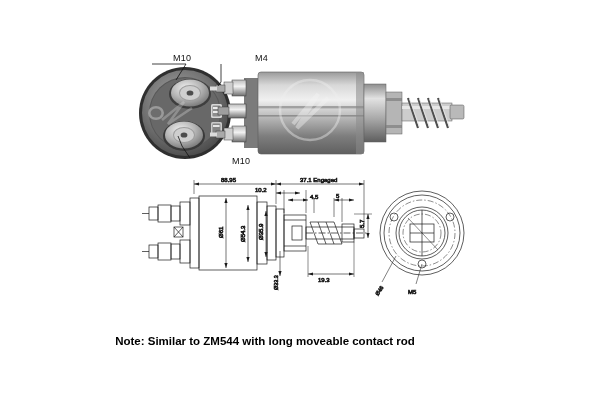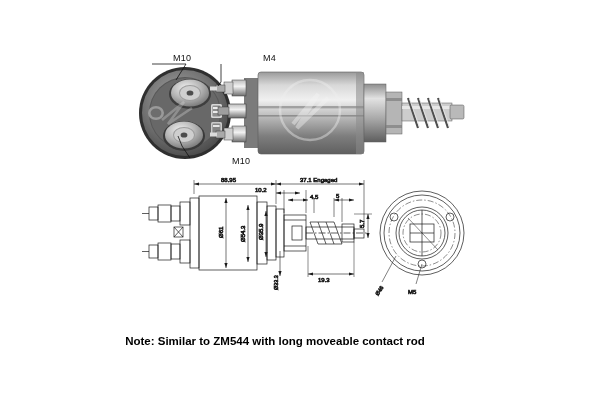--- a/index.html
+++ b/index.html
@@ -11,29 +11,29 @@
   .abs{position:absolute;}
 
   
   #photo-block{left:132px;top:58px;width:352px;height:110px;}
   .lbl{
     font-size:9px;color:#111;letter-spacing:.2px;white-space:nowrap;
     font-family:"Liberation Sans",sans-serif;
     margin-left:40px;
   }
   #lbl-m10-top{left:133px;top:53px;}
-  #lbl-m4{left:223px;top:53px;}
+  #lbl-m4{left:215px;top:53px;}
   #lbl-m10-bottom{left:192px;top:156px;}
 
   
   #draw-block{left:128px;top:172px;width:350px;height:140px;}
 
   
   #note{
-    left:12px;top:335px;width:526px;text-align:center;
+    left:2px;top:335px;width:526px;text-align:center;
     font-size:11.5px;font-weight:bold;color:#000;
     font-family:"Liberation Sans",sans-serif;
   }
 
   .dimtxt{font-size:6px;fill:#1a1a1a;font-family:"Liberation Sans",sans-serif;}
   .dimtxt-s{font-size:5.4px;fill:#1a1a1a;font-family:"Liberation Sans",sans-serif;}
 </style>
 </head>
 <body>
 

